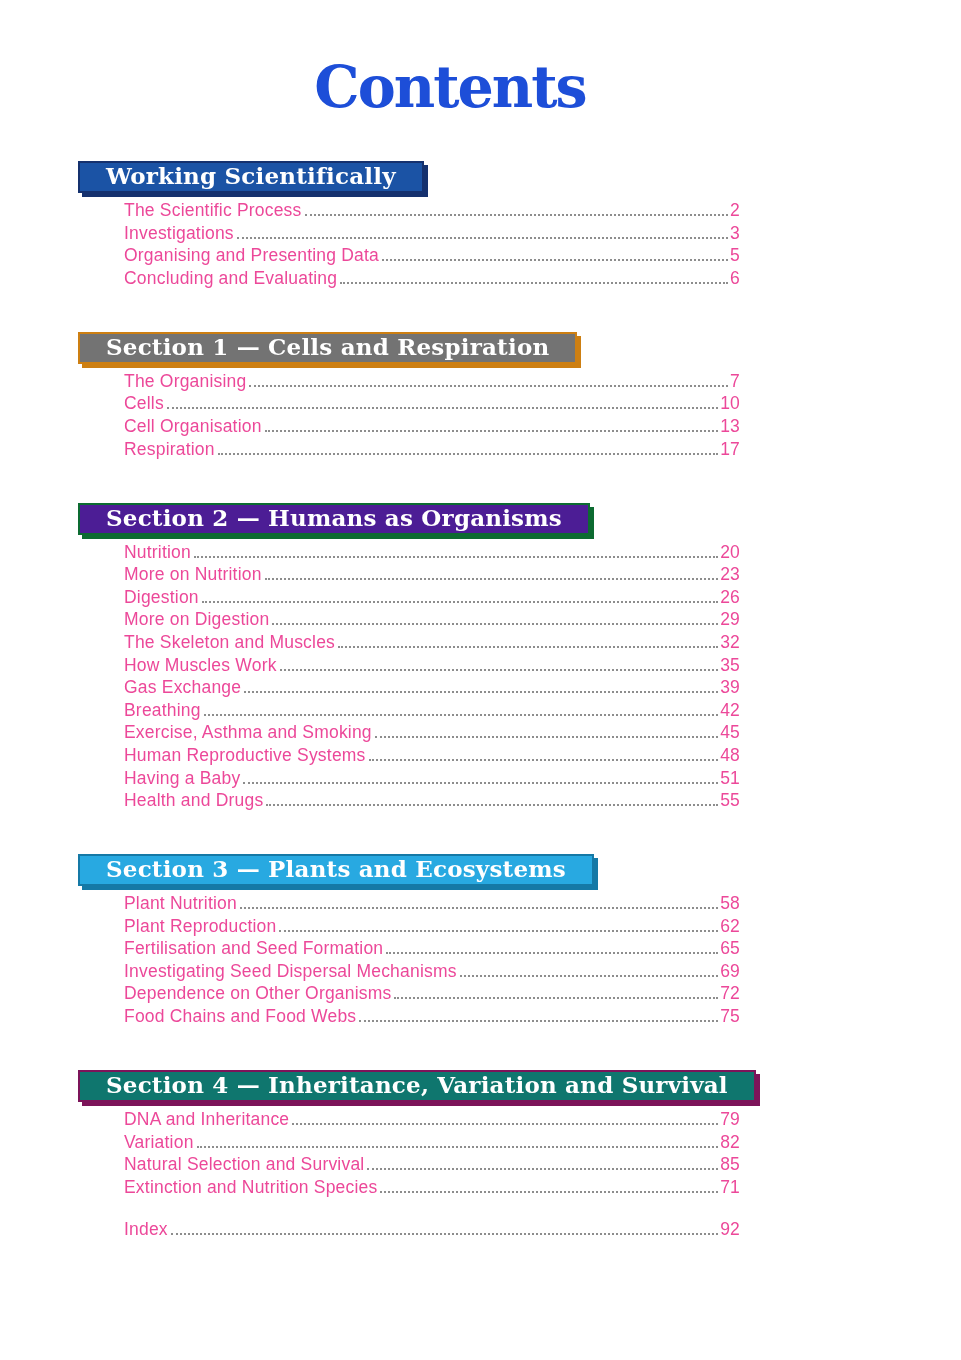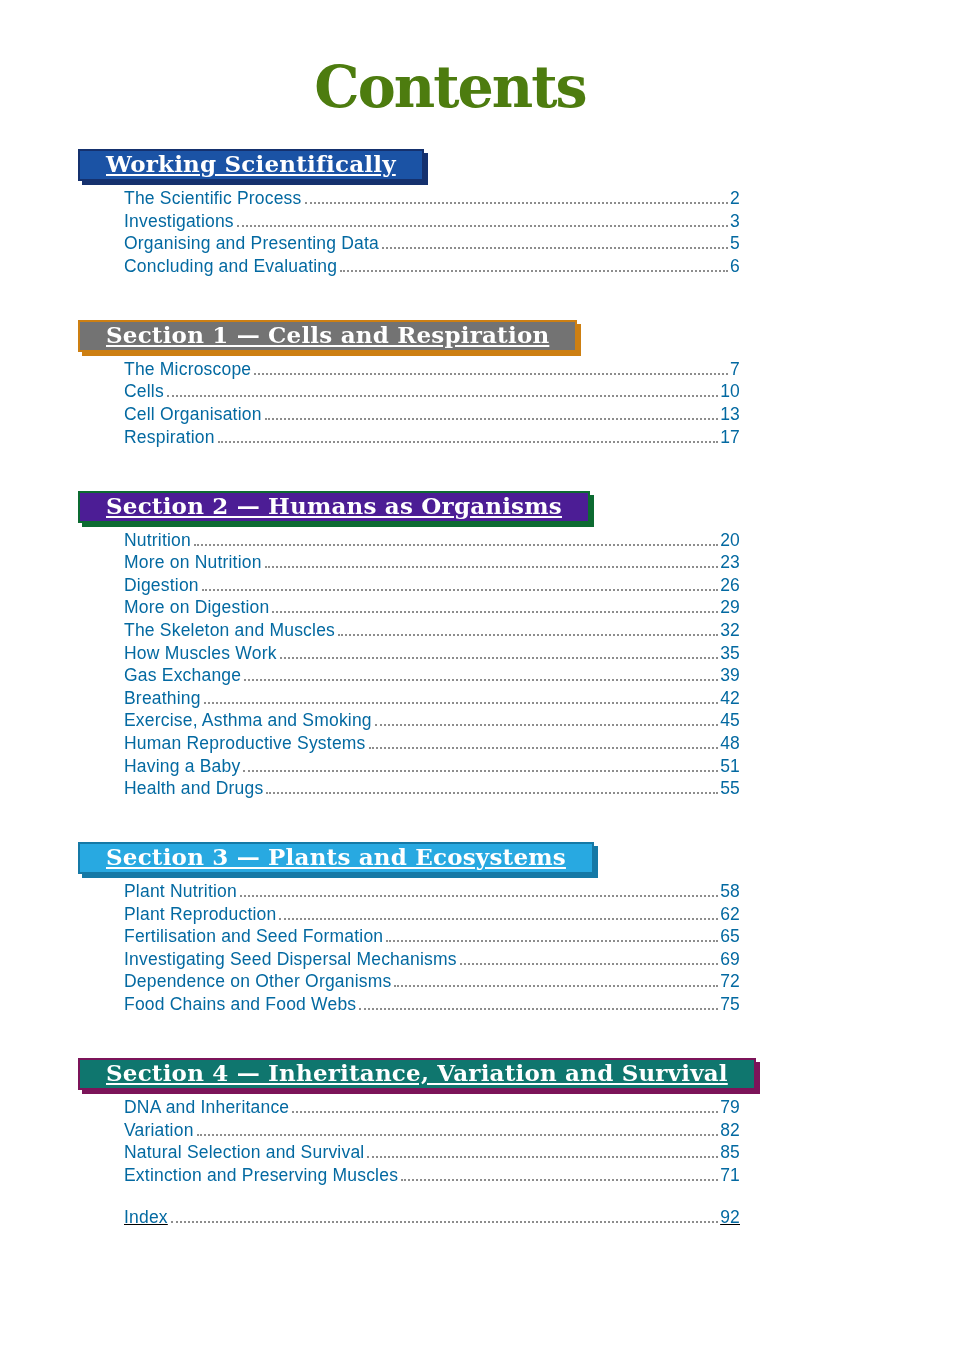--- a/index.html
+++ b/index.html
@@ -16,28 +16,28 @@
   }
   .page {
     width: 961px;
     height: 1360px;
     background: #ffffff;
     box-sizing: border-box;
     padding-top: 58px;
   }
   h1.page-title {
     width: 900px;
-    margin: 0 0 34px 0;
+    margin: 0 0 46px 0;
     text-align: center;
     font-family: "DejaVu Serif", serif;
     font-weight: bold;
     font-size: 57px;
     line-height: 1.0;
     letter-spacing: -2px;
-    color: #4d7c0f;
+    color: #1d4ed8;
   }
   .toc {
     margin-left: 78px;
   }
   section.toc-section {
     margin-top: 45px;
   }
   section.toc-section.first {
     margin-top: 0;
   }
@@ -45,50 +45,48 @@
     display: inline-block;
     padding: 1px 26px 3px 26px;
     border: 2px solid #eab308;
     color: #ffffff;
     font-family: "DejaVu Serif", serif;
     font-weight: bold;
     font-size: 23px;
     line-height: 24px;
     letter-spacing: 0.2px;
     white-space: nowrap;
-    text-decoration: underline;
   }
   .entries {
     margin: 8px 0 0 46px;
     width: 616px;
   }
   .toc-row {
     display: flex;
     align-items: flex-end;
     margin-bottom: 4.6px;
-    color: #0369a1;
+    color: #ec4899;
     font-size: 17.5px;
     line-height: 18px;
     letter-spacing: 0.2px;
   }
   .toc-label {
     white-space: nowrap;
   }
   .leader {
     flex: 1;
     min-width: 14px;
     border-bottom: 2px dotted #8d8d8d;
     margin: 0 2px 3px 3px;
   }
   .toc-page {
     white-space: nowrap;
   }
   .index-block {
     margin-top: 24px;
-    text-decoration: underline;
   }
 </style>
 </head>
 <body>
 
 <div class="page">
   <h1 class="page-title">Contents</h1>
 
   <div class="toc">
 
@@ -119,21 +117,21 @@
   </div>
         </div>
     </section>
 
     <section class="toc-section">
       <div class="bar" style="background: #737373; border-color: rgb(205, 127, 18); box-shadow: rgb(205, 127, 18) 4px 4px 0px;">
         <span>Section 1 — Cells and Respiration</span>
       </div>
       <div class="entries">
           <div class="toc-row">
-    <span class="toc-label">The Microscope</span>
+    <span class="toc-label">The Organising</span>
     <span class="leader"></span>
     <span class="toc-page">7</span>
   </div>
           <div class="toc-row">
     <span class="toc-label">Cells</span>
     <span class="leader"></span>
     <span class="toc-page">10</span>
   </div>
           <div class="toc-row">
     <span class="toc-label">Cell Organisation</span>
@@ -268,21 +266,21 @@
     <span class="toc-label">Variation</span>
     <span class="leader"></span>
     <span class="toc-page">82</span>
   </div>
           <div class="toc-row">
     <span class="toc-label">Natural Selection and Survival</span>
     <span class="leader"></span>
     <span class="toc-page">85</span>
   </div>
           <div class="toc-row">
-    <span class="toc-label">Extinction and Preserving Muscles</span>
+    <span class="toc-label">Extinction and Nutrition Species</span>
     <span class="leader"></span>
     <span class="toc-page">71</span>
   </div>
         </div>
     </section>
 
     <div class="entries index-block">
       <div class="toc-row">
         <span class="toc-label">Index</span>
         <span class="leader"></span>

